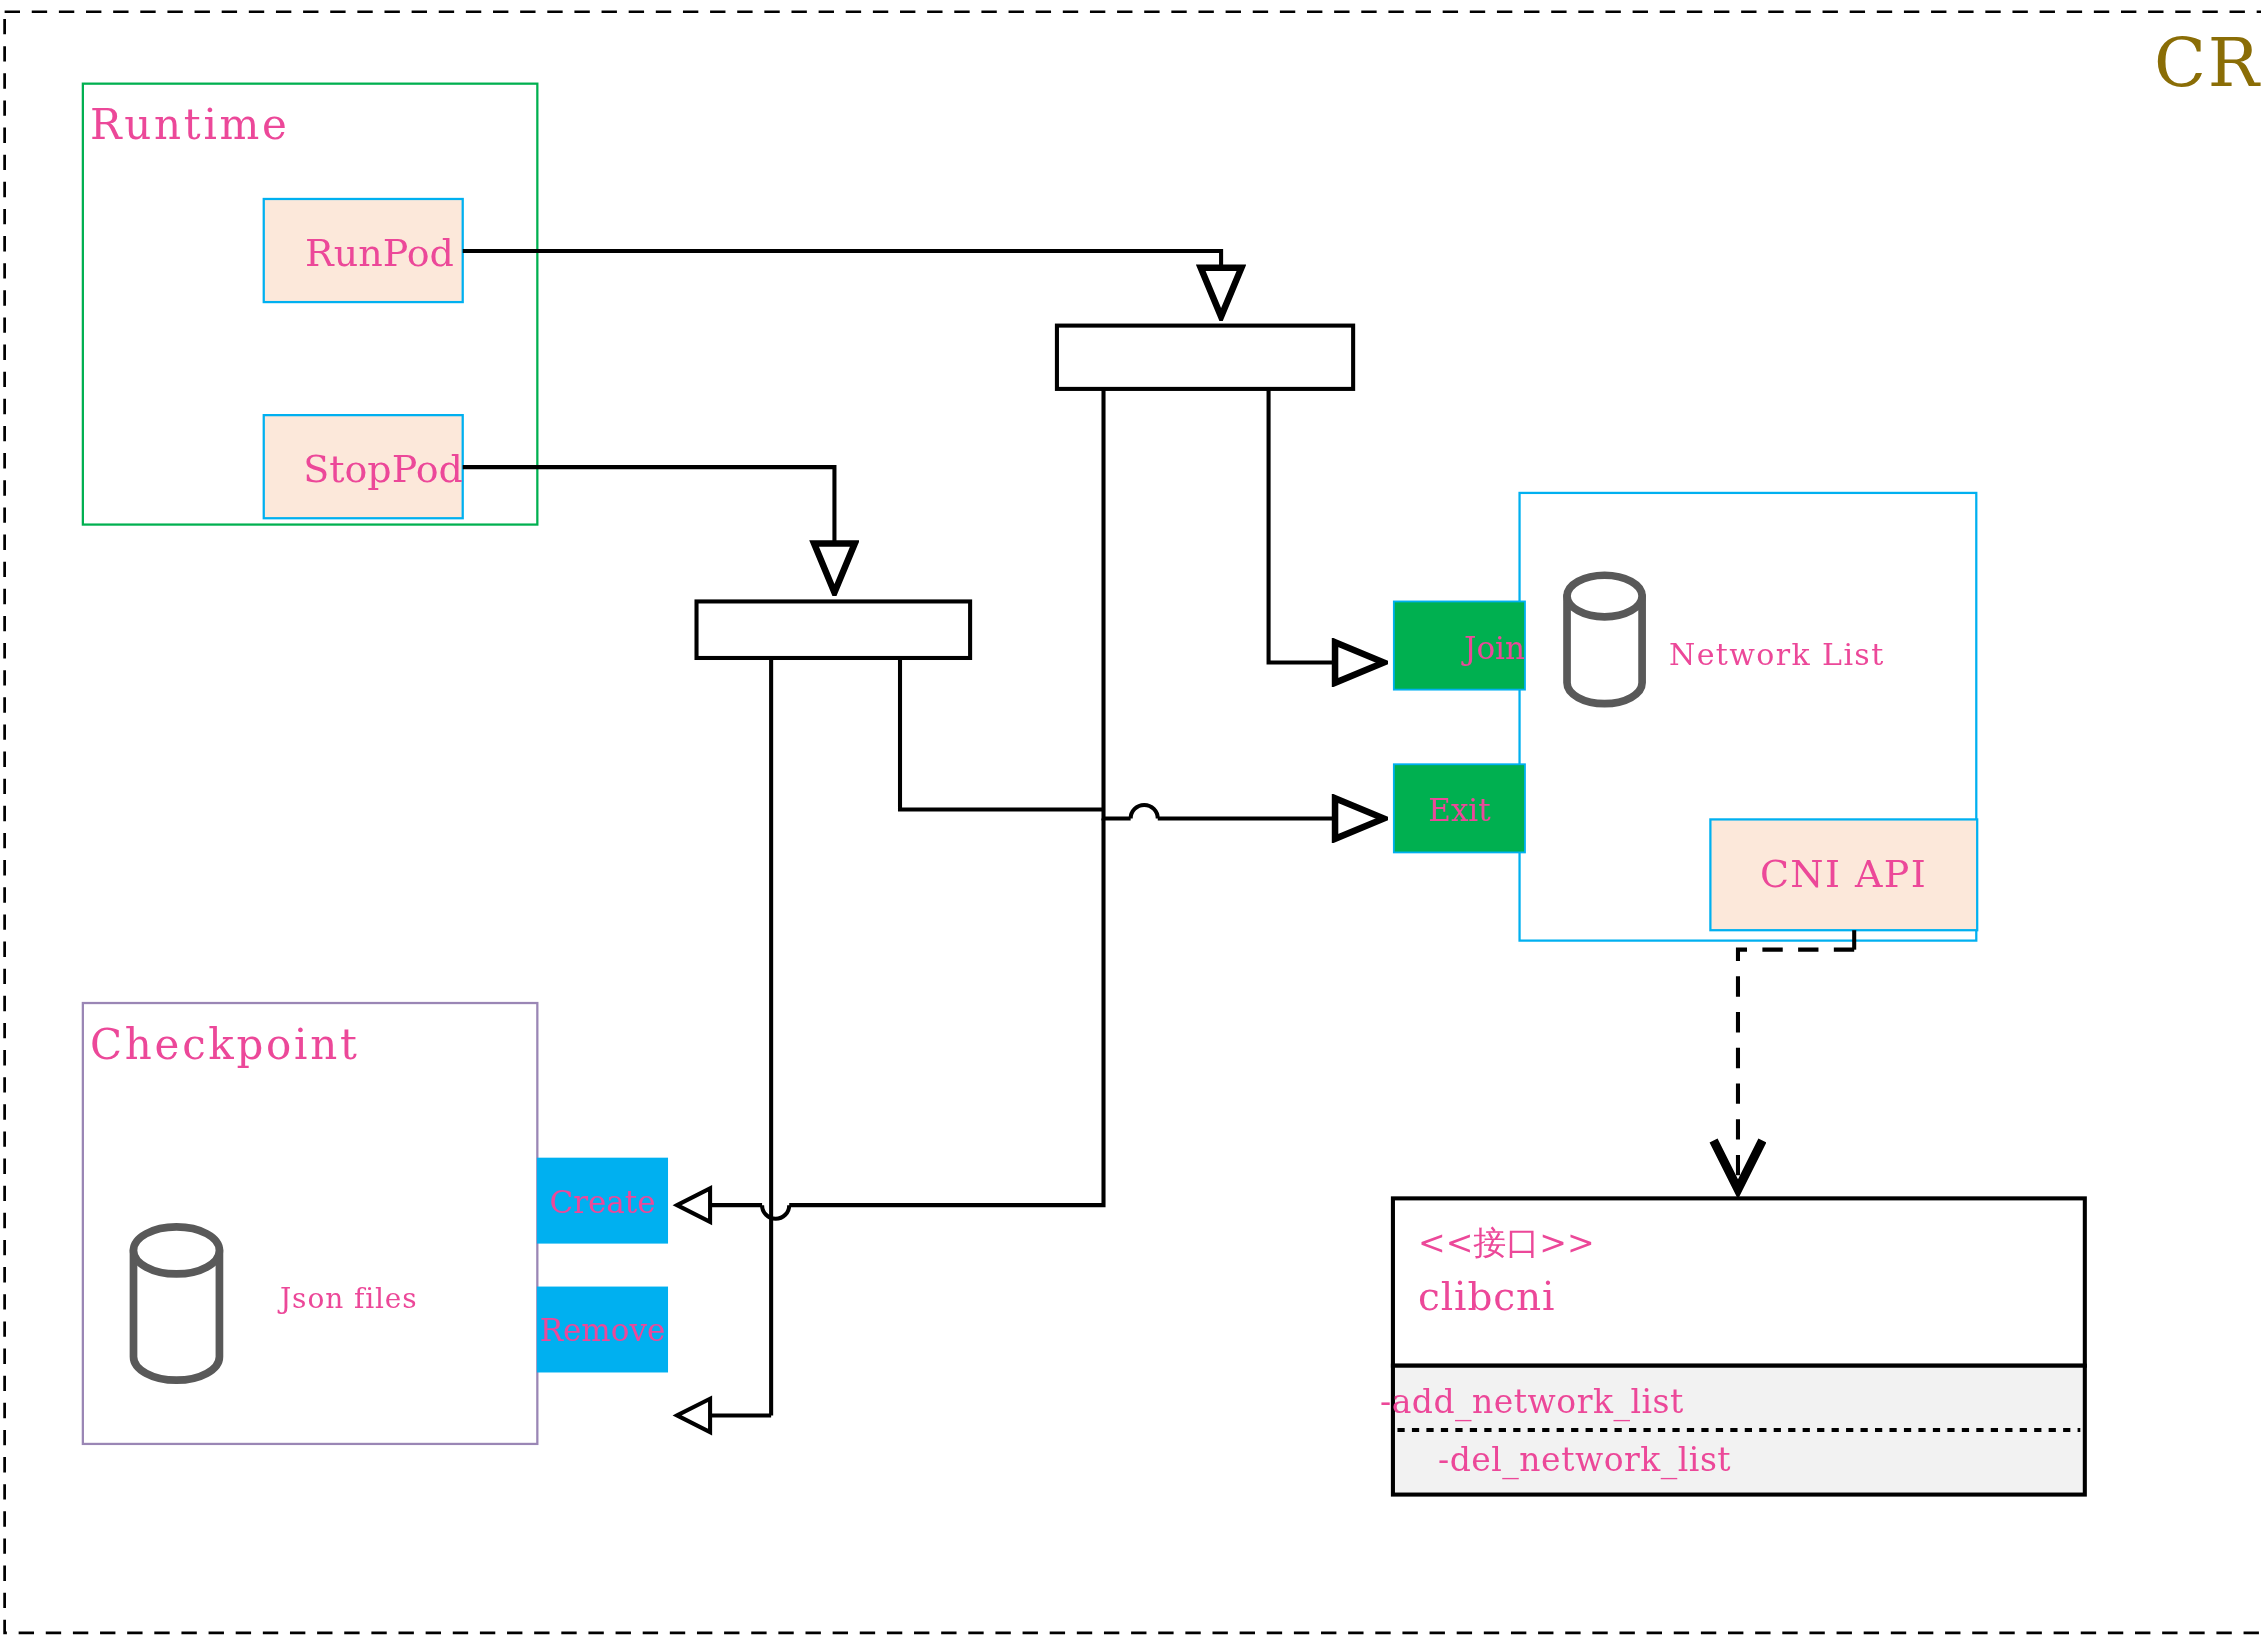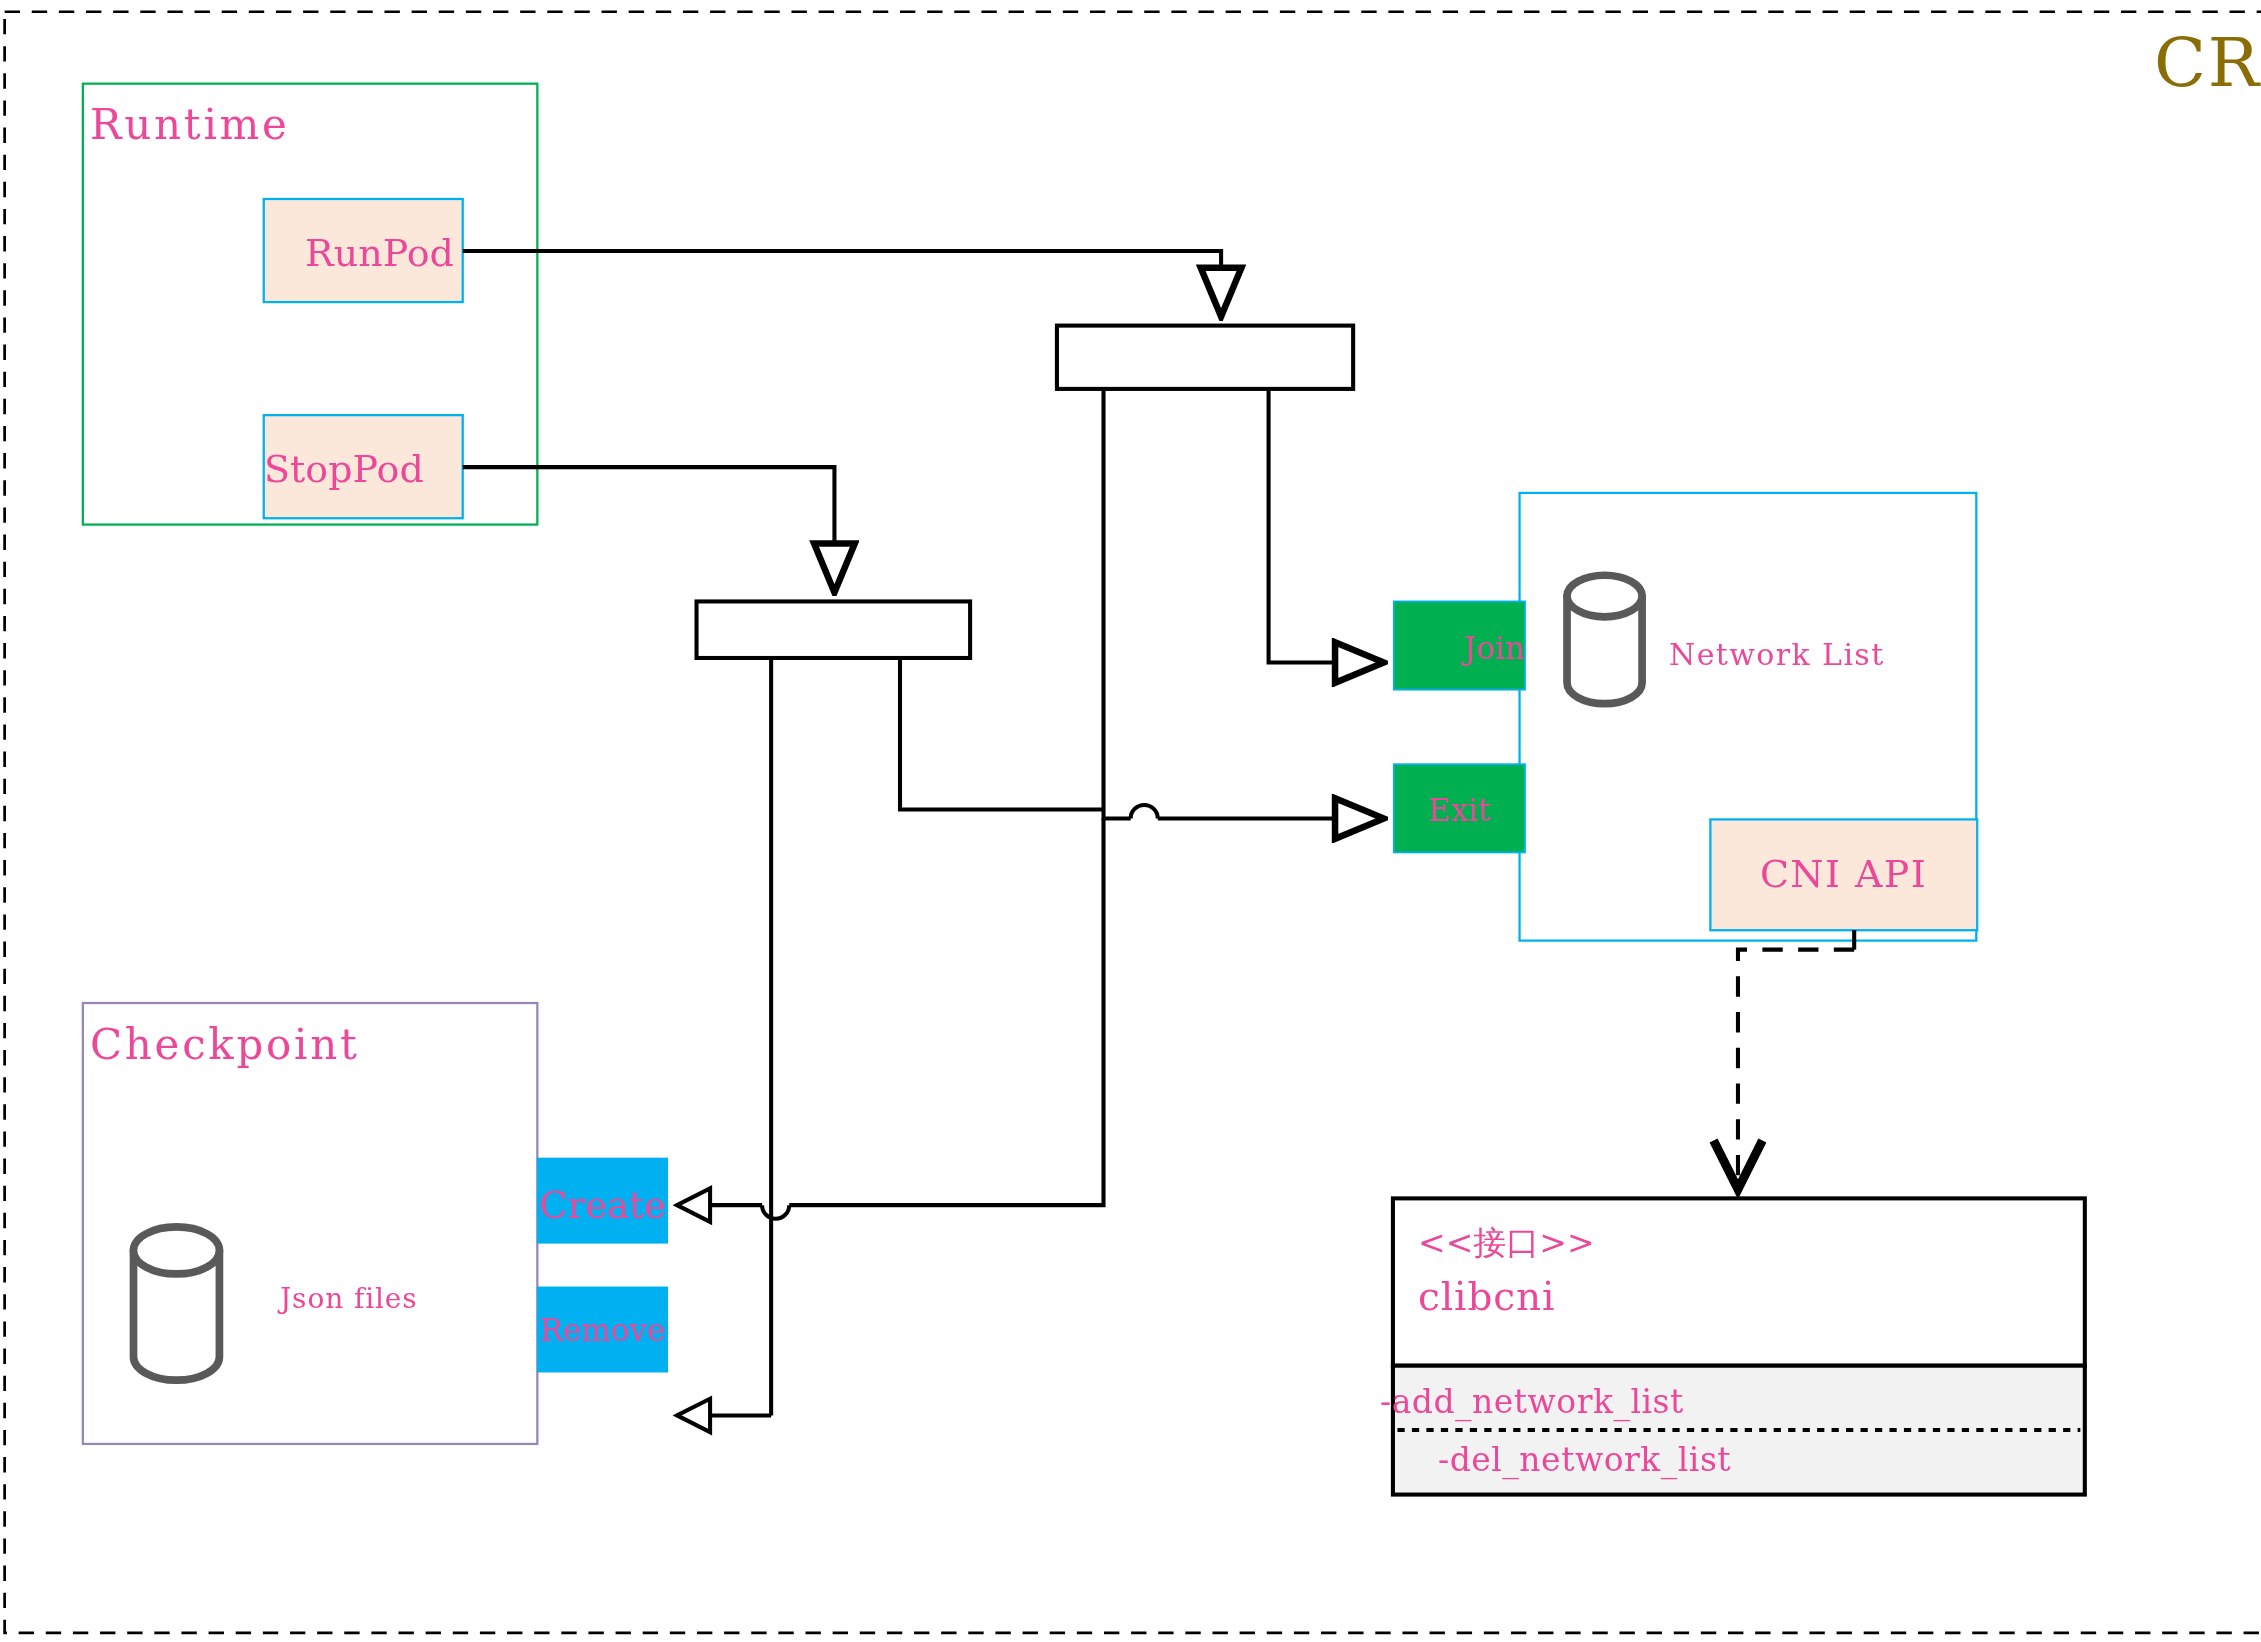--- a/index.html
+++ b/index.html
@@ -89,27 +89,27 @@
     <path d="M4100,2057 L4100,2100" fill="none" stroke="#000" stroke-width="9"></path>
     <path d="M4100,2100 L3843,2100 L3843,2630" fill="none" stroke="#000" stroke-width="9" stroke-dasharray="45,34" marker-end="url(#openV)"></path>
   </svg>
 
   <div class="lbl" style="left:2154px;top:22.6px;font-size:68px;color:#8a6d06;letter-spacing:1.8px;">CRI</div>
 
   <div class="lbl" style="left:90px;top:100px;font-size:42px;letter-spacing:2.7px;">Runtime</div>
 
   <div class="lbl" style="left:264px;top:231px;width:231px;text-align:center;font-size:38px;">RunPod</div>
 
-  <div class="lbl" style="left:264px;top:447px;width:238px;font-size:38px;">StopPod</div>
+  <div class="lbl" style="left:264px;top:447px;width:238px;text-align:center;font-size:38px;">StopPod</div>
 
   <div class="lbl" style="left:90px;top:1020px;font-size:42px;letter-spacing:2.7px;">Checkpoint</div>
 
   <div class="lbl" style="left:280px;top:1282px;font-size:28px;letter-spacing:0.9px;">Json files</div>
 
-  <div class="lbl" style="left:537px;top:1184px;width:131px;text-align:center;font-size:37px;">Create</div>
+  <div class="lbl" style="left:537px;top:1184px;width:131px;text-align:center;font-size:31px;">Create</div>
 
   <div class="lbl" style="left:537px;top:1312px;width:131px;text-align:center;font-size:31px;">Remove</div>
 
 
   <div class="lbl" style="left:1669px;top:637px;font-size:30px;letter-spacing:1.4px;">Network List</div>
 
   <div class="lbl" style="left:1394px;top:630px;width:131px;text-align:right;font-size:31px;">Join</div>
 
   <div class="lbl" style="left:1394px;top:792px;width:131px;text-align:center;font-size:31px;">Exit</div>
 

